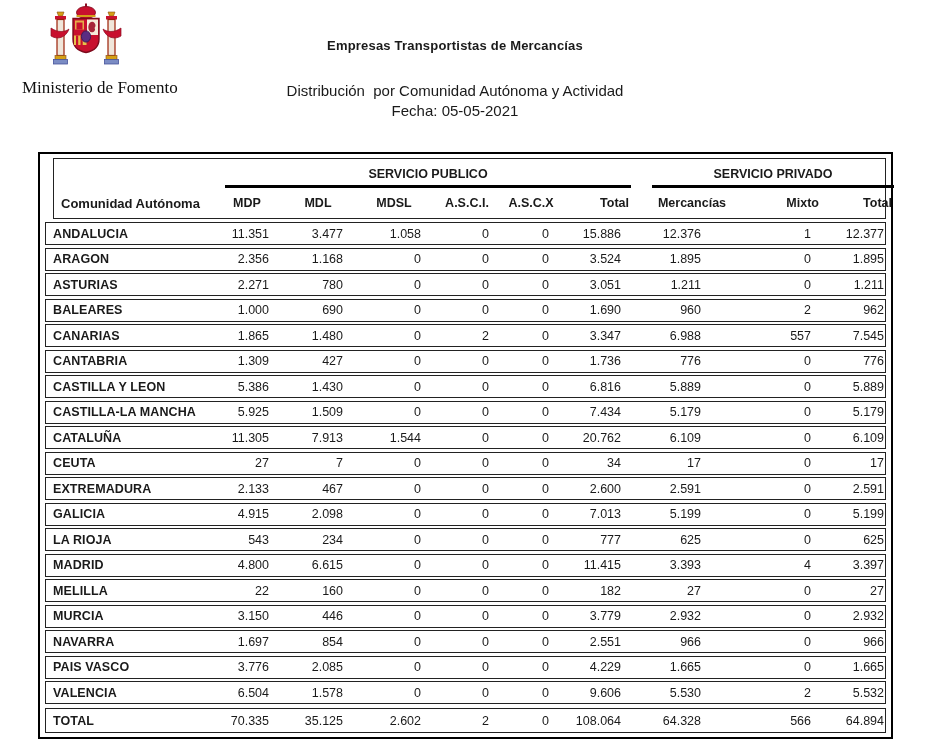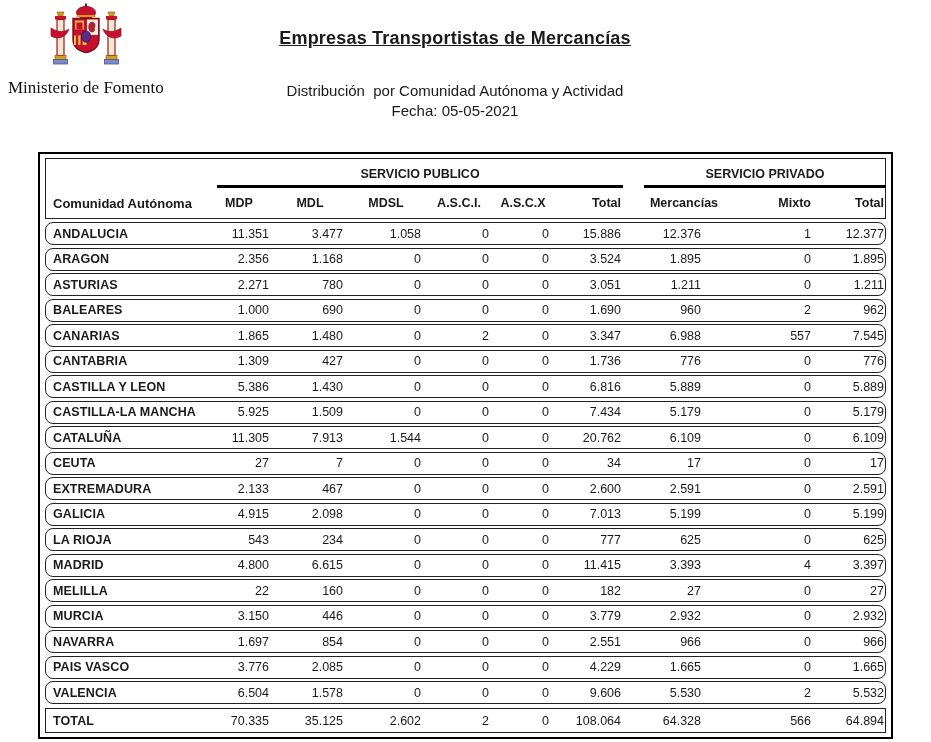--- a/index.html
+++ b/index.html
@@ -4,55 +4,55 @@
 <style>
   * { margin:0; padding:0; box-sizing:border-box; }
   html,body { background:#fff; }
   body {
     width:931px; height:742px; position:relative; overflow:hidden;
     font-family:"Liberation Sans", sans-serif; color:#1a1a1a;
   }
   
   .emblem { position:absolute; left:48px; top:3px; }
   .ministry {
-    position:absolute; left:8px; top:78px;
+    position:absolute; left:22px; top:78px;
     font-family:"Liberation Serif", serif; font-size:17px; color:#111;
   }
   .hdr-center { position:absolute; left:120px; width:670px; text-align:center; }
-  .doc-title { top:28px; font-size:18px; font-weight:bold; text-decoration:underline; letter-spacing:0.2px; }
+  .doc-title { top:38px; font-size:13px; font-weight:bold; letter-spacing:0.2px; }
   .doc-subtitle { top:82px; font-size:15px; white-space:pre-wrap; }
   .doc-date { top:102px; font-size:15px; }
 
   
   .frame {
     position:absolute; left:38px; top:152px; width:855px;
     border:2px solid #000; padding:4px 5px; background:#fff;
   }
   .grid {
     display:grid;
     grid-template-columns:159px 68px 74px 78px 68px 60px 72px 118px 72px 72px;
   }
   .box { border:1px solid #222; background:#fff; }
 
-  .headbox { margin-bottom:3px; }
+  .headbox { margin-bottom:3px;margin-left:8px; }
   .grp-row { padding-top:5px; }
   .grp-pub { grid-column:2 / 8; }
   .grp-prv { grid-column:8 / 11; }
   .grp-inner-pub { margin:0 2px 0 12px; text-align:center; }
   .grp-inner-prv { margin:0 1px 0 19px; text-align:center; }
   .grp-label { font-weight:bold; font-size:12.5px; }
   .thick { height:3px; background:#000; margin-top:3px; }
   .col-row { height:30px; align-items:center; }
 
   .h { font-weight:bold; font-size:12.5px; text-align:center; }
   .h0 { text-align:left; padding-left:7px; font-size:13px; }
   .h.right { text-align:right; padding-right:4px; }
   .h.last { text-align:right; padding-right:3px; }
 
-  .rowbox { height:23px; align-items:center; margin-bottom:2.5px;border-radius:8px; }
+  .rowbox { height:23px; align-items:center; margin-bottom:2.5px; }
   .totalbox { height:25px; align-items:center; margin-top:4px; margin-bottom:0; }
   .c { font-size:12.5px; }
   .name { font-weight:bold; padding-left:7px; letter-spacing:0.1px; }
   .num { text-align:right; padding-right:4px; }
   .num.merc { padding-right:42px; }
   .num.last { padding-right:3px; }
 </style>
 </head>
 <body>
 

